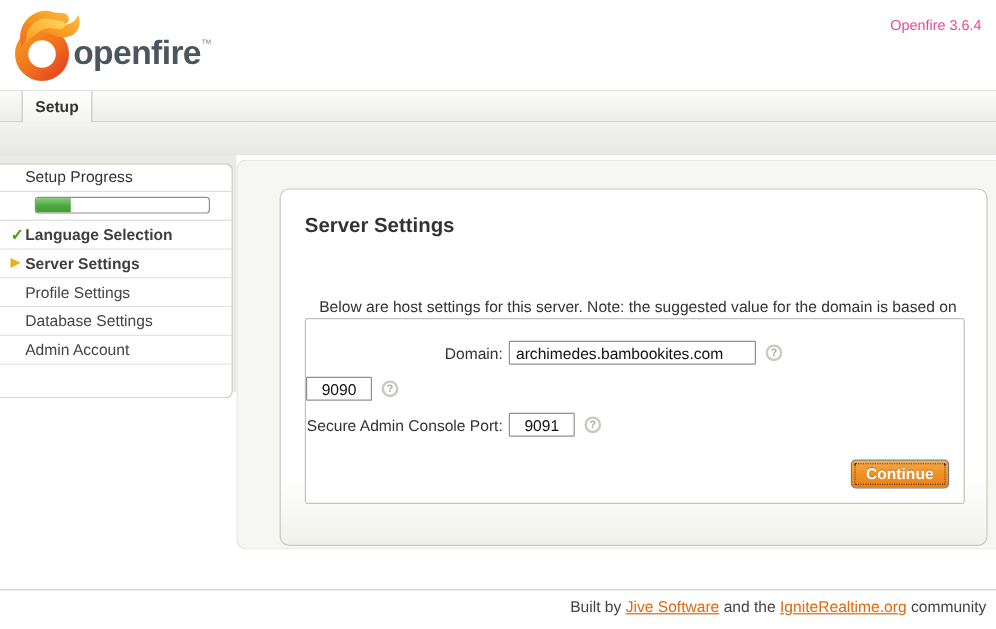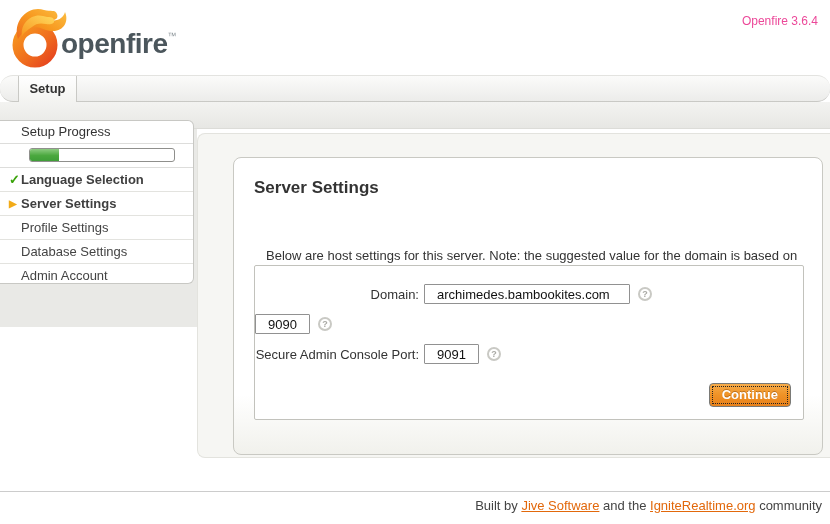--- a/index.html
+++ b/index.html
@@ -9,32 +9,32 @@
   
   .header { position:absolute; left:0; top:0; width:830px; height:75px; background:#fff; }
   .logo { position:absolute; left:8px; top:3px; width:66px; height:68px; }
   .brand { position:absolute; left:61px; top:28px; font-size:28px; font-weight:bold; color:#4b565c; letter-spacing:-0.5px; }
   .brand sup { font-size:9px; color:#8a9398; vertical-align:14px; font-weight:normal; }
   .version { position:absolute; right:12px; top:14px; font-size:12px; color:#ec4899; }
 
   
   .tabbar { position:absolute; left:0; top:75px; width:830px; height:27px;
             background:linear-gradient(180deg,#fbfbfa 0%,#ececea 100%);
-            border-top:1px solid #e3e3e0; border-bottom:1px solid #c9c9c5;border-radius:13px; }
+            border-top:1px solid #e3e3e0; border-bottom:1px solid #c9c9c5; }
   .setup-tab { position:absolute; left:18px; top:0; width:59px; height:26px;
                background:linear-gradient(180deg,#ffffff 0%,#f3f3f0 100%);
                border-left:1px solid #c9c9c5; border-right:1px solid #c9c9c5;
                text-align:center; line-height:26px; font-size:13px; font-weight:bold; color:#333; cursor:pointer; }
   .subbar { position:absolute; left:0; top:102px; width:830px; height:27px;
             background:linear-gradient(180deg,#f3f3f1 0%,#e7e7e4 100%);
             border-bottom:1px solid #dcdcd8; }
 
   
   .sidebar-bg { position:absolute; left:0; top:129px; width:197px; height:198px; background:#e9e9e6; }
-  .sidebar-box { position:absolute; left:0; top:120px; width:194px; height:164px; background:#fff;
+  .sidebar-box { position:absolute; left:0; top:136px; width:194px; height:196px; background:#fff;
                  border:1px solid #c8c8c4; border-left:none; border-radius:0 6px 6px 0; overflow:hidden; }
   .sp-title { height:23px; line-height:22px; padding-left:21px; font-size:13px; color:#333;
               border-bottom:1px solid #dddddb; }
   .sp-bar-row { position:relative; height:24px; border-bottom:1px solid #dddddb; }
   .sp-bar { position:absolute; left:29px; top:4px; width:146px; height:14px; background:#fff;
             border:1px solid #8f8f8c; border-radius:3px; overflow:hidden; }
   .sp-fill { height:100%; background:linear-gradient(180deg,#8ccb80 0%,#4aa83e 55%,#3f9e38 100%); }
   .sp-item { position:relative; height:24px; line-height:23px; padding-left:21px; font-size:13px;
              color:#444; border-bottom:1px solid #e3e3df; white-space:nowrap; }
   .sp-item.done, .sp-item.current { font-weight:bold; color:#3f3f3f; }
@@ -49,21 +49,21 @@
           border:1px solid #c9c9c3; border-radius:8px; }
   .card-title { position:absolute; left:20px; top:20px; font-size:17px; font-weight:bold; color:#333; }
   .card-desc { position:absolute; left:32px; top:53px; width:545px; font-size:13px; line-height:1.45; color:#333;margin-top:36px; }
 
   .form-box { position:absolute; left:20px; top:107px; width:550px; height:155px;
               background:#fff; border:1px solid #c2c2bc; border-radius:2px; }
   .frow { display:flex; align-items:center; margin-top:6px; height:24px; }
   .frow:first-child { margin-top:16px; }
   .flabel { width:164px; text-align:right; font-size:13px; color:#333; margin-right:5px; white-space:nowrap; }
   .finput { height:20px; border:1px solid #919191; border-radius:1px; font-family:"Liberation Sans",sans-serif;
-            font-size:13px; color:#111; padding:1px 12px; background:#fff; }
+            font-size:13px; color:#111; padding:1px 5px; background:#fff; }
   .finput.wide { width:206px; }
   .finput.narrow { width:55px;text-align:center; }
   .help { display:inline-block; width:14px; height:14px; margin-left:8px; border:2px solid #c9c9c4;
           border-radius:50%; color:#a9a9a4; font-size:9px; font-weight:bold; text-align:center;
           line-height:10px; cursor:pointer; }
   .continue-btn { position:absolute; right:12px; bottom:12px; padding:3px 12px 4px;
                   background:linear-gradient(180deg,#f6ab49 0%,#ef9226 50%,#e8811b 100%);
                   border:1px solid #7a7a77; border-radius:4px; color:#fff; font-size:13px; font-weight:bold;
                   font-family:"Liberation Sans",sans-serif; text-shadow:0 -1px 0 rgba(120,60,0,.45);
                   outline:1px dotted #222; outline-offset:-4px; cursor:pointer; }

